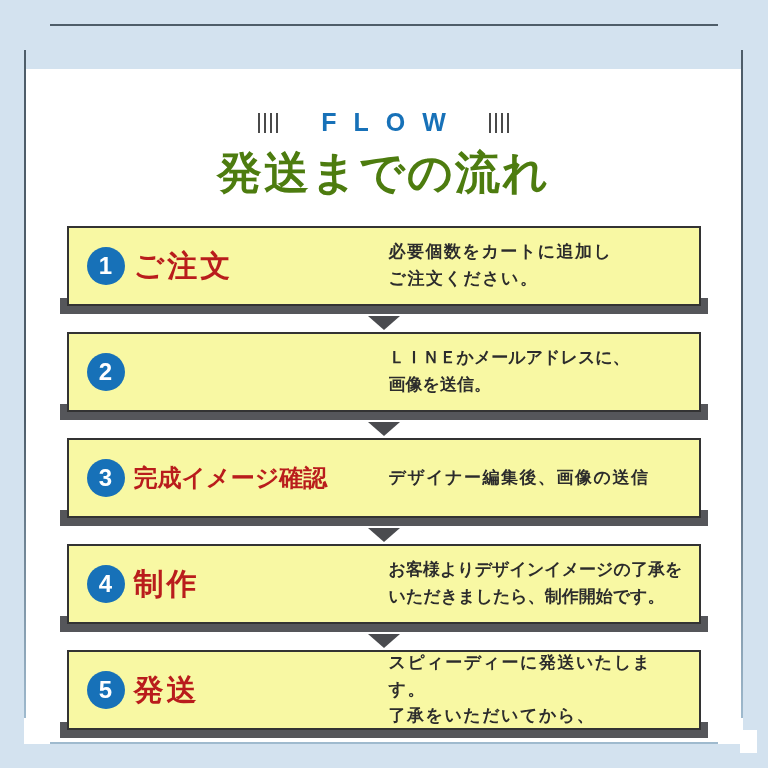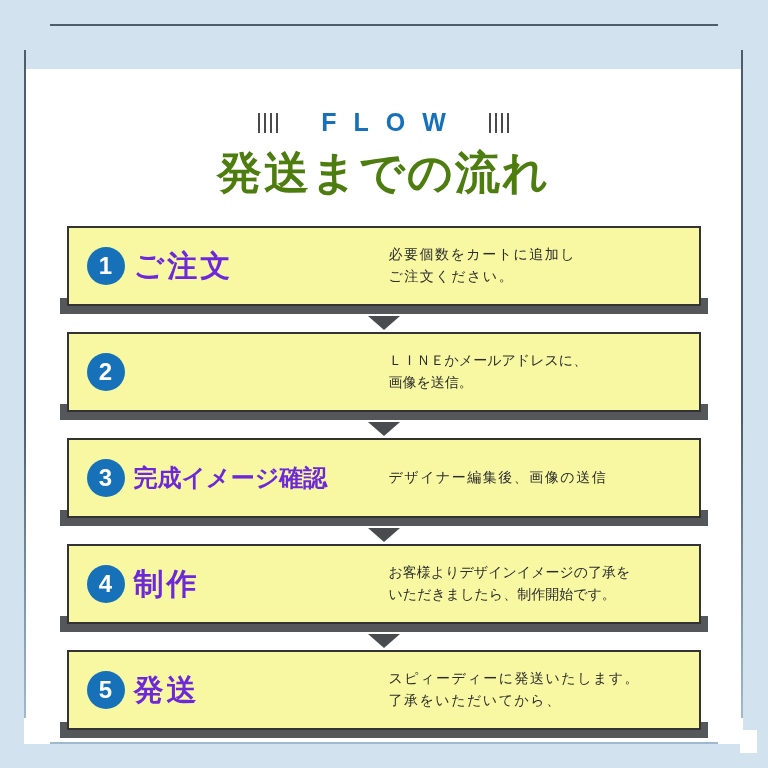--- a/index.html
+++ b/index.html
@@ -52,26 +52,26 @@
     display:flex;align-items:center;
     padding:0 10px 0 18px;box-sizing:content-box;
   }
   .step-left{width:302px;flex:0 0 302px;display:flex;align-items:center;gap:9px;}
   .step-badge{
     width:38px;height:38px;flex:0 0 38px;border-radius:50%;
     background:#1771b8;color:#ffffff;font-size:24px;font-weight:800;
     display:flex;align-items:center;justify-content:center;line-height:1;
   }
   .step-title{
-    color:#6d28d9;font-size:30px;font-weight:800;letter-spacing:3px;
+    color:#b91c1c;font-size:30px;font-weight:800;letter-spacing:3px;
     white-space:nowrap;line-height:1.1;
   }
   .step.tight-title .step-title{font-size:24px;letter-spacing:0;}
   .step-desc{
-    flex:1;color:#2c2c2c;font-size:14px;font-weight:400;
+    flex:1;color:#2c2c2c;font-size:17px;font-weight:700;
     line-height:1.55;letter-spacing:1.5px;
   }
   .step.tight-desc .step-desc{letter-spacing:0;}
   .arrow-down{
     position:absolute;left:50%;margin-left:-16px;bottom:-24px;
     width:0;height:0;z-index:2;
     border-left:16px solid transparent;border-right:16px solid transparent;
     border-top:14px solid #4a4b4f;
   }
   .step:last-child .arrow-down{display:none;}

